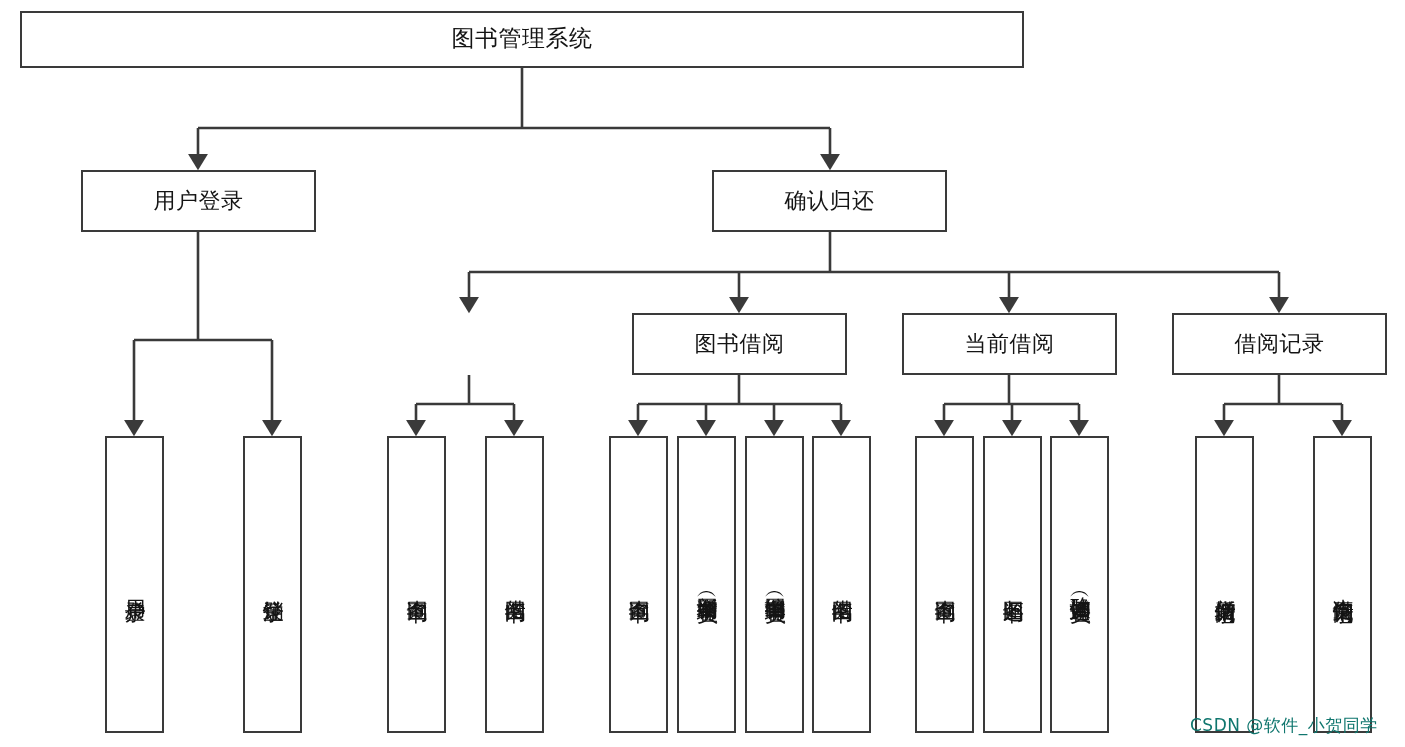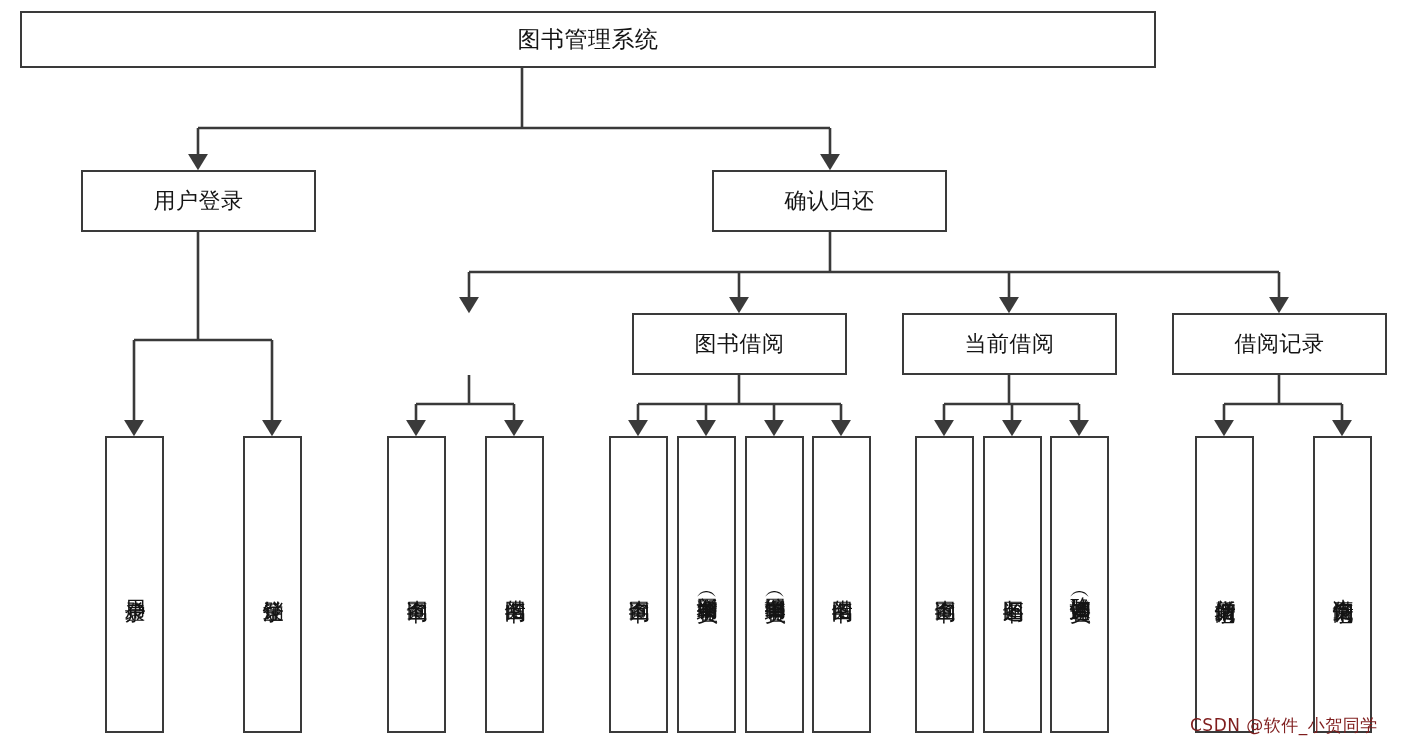--- a/index.html
+++ b/index.html
@@ -48,21 +48,21 @@
     font-size:21px;
     line-height:1.12;
     letter-spacing:1px;
     white-space:normal;
     max-height:282px;
     text-align:start;
   }
   .watermark{
     position:absolute;
     font-size:17px;
-    color:#7f1d1d;
+    color:#0f766e;
     letter-spacing:0.5px;
     white-space:nowrap;
     z-index:5;
     font-family:"DejaVu Sans","Liberation Sans",sans-serif;
   }
 </style>
 </head>
 <body>
 
 <div id="canvas">
@@ -110,21 +110,21 @@
       <path d="M1012,404 L1012,428" marker-end="url(#arrow)"></path>
       <path d="M1079,404 L1079,428" marker-end="url(#arrow)"></path>
 
       <path d="M1279,375 L1279,404"></path>
       <path d="M1224,404 L1342,404"></path>
       <path d="M1224,404 L1224,428" marker-end="url(#arrow)"></path>
       <path d="M1342,404 L1342,428" marker-end="url(#arrow)"></path>
     </g>
   </svg>
 
-  <div class="node root" style="left: 20px; top: 11px; width: 1136px; height: 57px;">
+  <div class="node root" style="left: 20px; top: 11px; width: 1004px; height: 57px; font-family: Liberation Serif, serif;">
     <span class="node-label">图书管理系统</span>
   </div>
 
   <div class="node level1" style="left: 81px; top: 170px; width: 235px; height: 62px;">
     <span class="node-label">用户登录</span>
   </div>
   <div class="node level1" style="left: 712px; top: 170px; width: 235px; height: 62px;">
     <span class="node-label">确认归还</span>
   </div>
 

